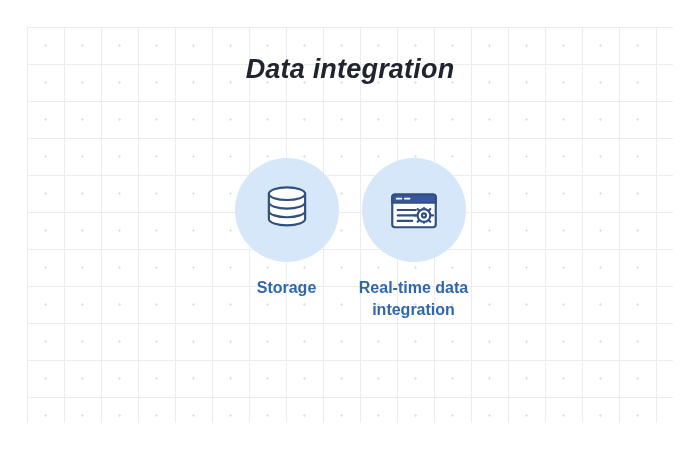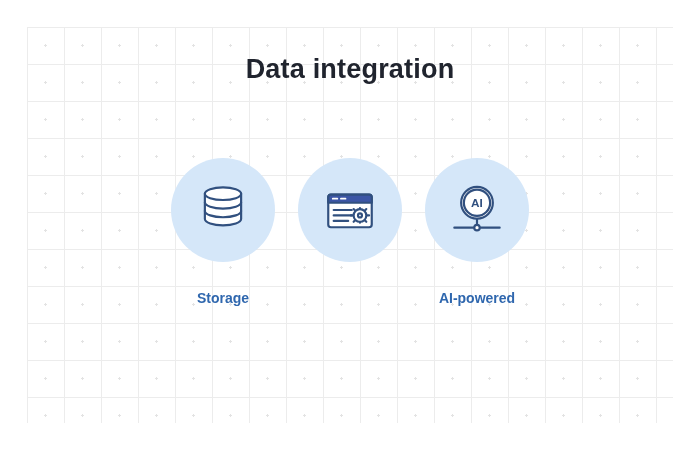--- a/index.html
+++ b/index.html
@@ -13,35 +13,35 @@
     position:absolute;left:27px;top:27px;right:27px;bottom:27px;
     background-image:
       linear-gradient(to right, var(--grid-line,#ececec) 1px, transparent 1px),
       linear-gradient(to bottom, var(--grid-line,#ececec) 1px, transparent 1px),
       radial-gradient(circle, #e3e3e3 1px, transparent 1.4px);
     background-size:37px 37px,37px 37px,37px 37px;
   }
   .title{
     position:absolute;top:52px;left:0;right:0;margin:0;
     text-align:center;font-size:27px;line-height:35px;font-weight:bold;
-    color:var(--title-color,#20242e);letter-spacing:.2px;
+    color:var(--title-color,#20242e);letter-spacing:.2px;font-style:italic;
   }
   .title .tline{display:block;}
   .row{
     position:absolute;top:158px;left:0;right:0;
     display:flex;justify-content:center;gap:15px;
   }
   .factor{width:112px;text-align:center;}
   .circle{
     width:104px;height:104px;border-radius:50%;
     background:var(--circle-bg,#d5e7f9);
     display:flex;align-items:center;justify-content:center;margin:0 auto;
   }
   .label{
-    margin-top:27px;font-size:14px;font-weight:bold;line-height:1.35;
+    margin-top:15px;font-size:16px;font-weight:bold;line-height:1.35;
     color:var(--label-color,#2f67ae);
   }
   svg.icon{
     stroke:var(--icon-stroke,#31507f);
     fill:none;stroke-width:2.4;stroke-linecap:round;stroke-linejoin:round;
   }
   .f-white{fill:var(--icon-fill,#ffffff);}
   .f-accent{fill:var(--accent-fill,#3c56a6);}
   .s-white{stroke:#ffffff;stroke-width:2;}
   .ai-text{
@@ -91,30 +91,18 @@
           <path d="M43 43 V46"></path>
           <path d="M38.1 42.9 L36 45"></path>
           <path d="M36 38 H33"></path>
           <path d="M38.1 33.1 L36 31"></path>
           <path d="M43 33 V30"></path>
           <path d="M47.9 33.1 L50 31"></path>
           <circle class="f-white" cx="43" cy="38" r="7"></circle>
           <circle cx="43" cy="38" r="2.2"></circle>
         </svg>
       </div>
+      <div class="label">Real-time data integration</div>
     </div>
 
-    <div class="factor">
-      <div class="circle">
-        <svg class="icon" width="58" height="58" viewBox="0 0 64 64">
-          <path d="M32 41.5 V48.5"></path>
-          <path d="M7 51.5 H57"></path>
-          <circle class="f-white" cx="32" cy="24" r="17.5"></circle>
-          <circle cx="32" cy="24" r="14.5"></circle>
-          <text class="ai-text" x="32" y="28.5">AI</text>
-          <circle class="f-white" cx="32" cy="51.5" r="3"></circle>
-        </svg>
-      </div>
-      <div class="label">AI-powered</div>
-    </div>
 
   </div>
 </div>
 
 </body></html>

